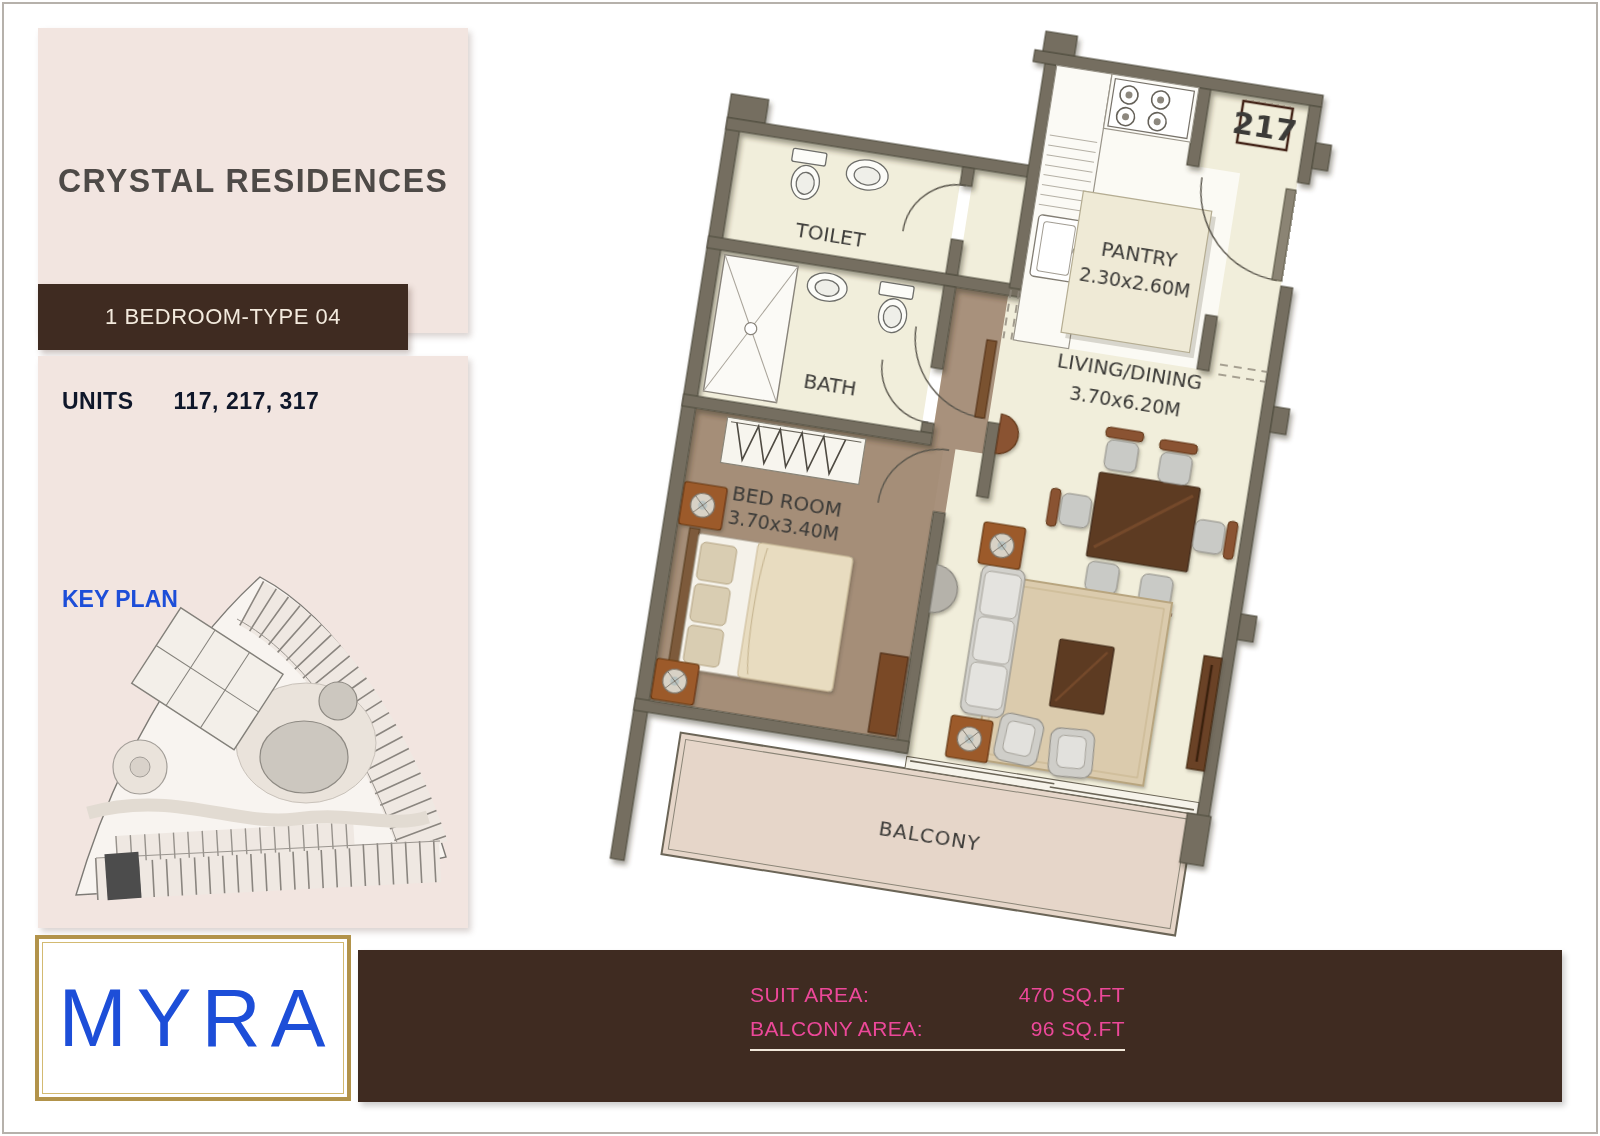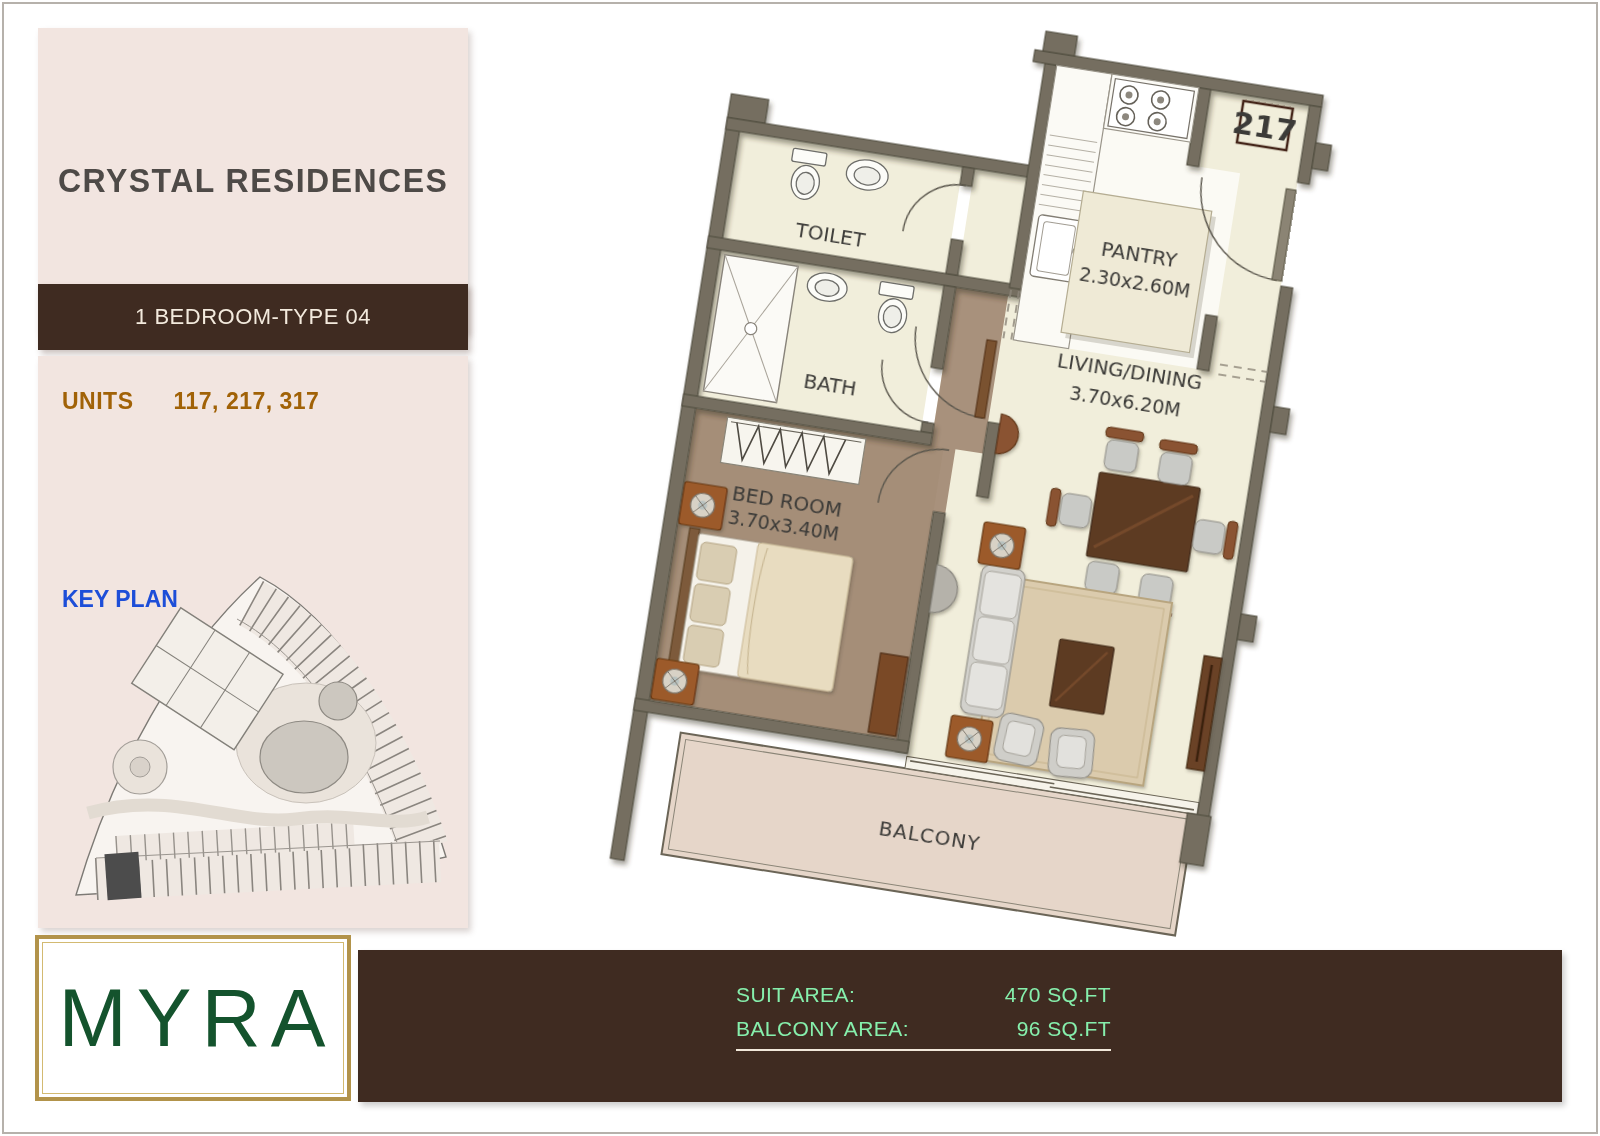--- a/index.html
+++ b/index.html
@@ -2,35 +2,35 @@
 <html><head>
 <meta charset="utf-8">
 <style>
   html,body{margin:0;padding:0;}
   body{width:1600px;height:1136px;position:relative;background:#ffffff;
        font-family:"Liberation Sans",sans-serif;overflow:hidden;}
   .page-frame{position:absolute;inset:2px;border:2px solid #b6b1ab;pointer-events:none;}
   .panel{position:absolute;background:#f2e5e0;box-shadow:3px 4px 6px rgba(90,60,50,.22);}
   #panel-title{left:38px;top:28px;width:430px;height:305px;display:flex;align-items:center;justify-content:center;}
   #panel-title .title{font-size:33px;font-weight:bold;letter-spacing:1.5px;color:#4e4a47;transform:scaleX(.97);}
-  #type-bar{position:absolute;left:38px;top:284px;width:430px;height:66px;background:#3f2b21;color:#f3eadd;
+  #type-bar{position:absolute;left:38px;top:284px;width:370px;height:66px;background:#3f2b21;color:#f3eadd;
             display:flex;align-items:center;justify-content:center;font-size:22px;letter-spacing:.5px;
             box-shadow:3px 4px 6px rgba(90,60,50,.3);}
   #panel-key{left:38px;top:356px;width:430px;height:572px;}
-  .units-row{position:absolute;left:24px;top:32px;font-size:23px;font-weight:bold;color:#a16207;letter-spacing:.5px;}
+  .units-row{position:absolute;left:24px;top:32px;font-size:23px;font-weight:bold;color:#0f172a;letter-spacing:.5px;}
   .units-row .units-value{margin-left:40px;}
   .keyplan-label{position:absolute;left:24px;top:230px;font-size:23px;font-weight:bold;color:#1d4ed8;}
   #keyplan-svg{position:absolute;left:16px;top:205px;width:402px;height:358px;}
   #myra{position:absolute;left:35px;top:935px;width:316px;height:166px;background:#ffffff;
         border:4px solid #b2934a;box-sizing:border-box;display:flex;align-items:center;justify-content:center;}
   #myra .inner-line{position:absolute;inset:3px;border:1px solid #d3ba71;pointer-events:none;}
-  #myra .logo-text{font-size:82px;letter-spacing:10px;color:#14532d;padding-left:8px;line-height:1;}
+  #myra .logo-text{font-size:82px;letter-spacing:10px;color:#1d4ed8;padding-left:8px;line-height:1;}
   #bottom-bar{position:absolute;left:358px;top:950px;width:1204px;height:152px;background:#3f2b21;
               box-shadow:3px 4px 6px rgba(0,0,0,.2);}
-  .area-table{position:absolute;left:378px;top:28px;width:375px;color:#86efac;font-size:21px;letter-spacing:.4px;}
+  .area-table{position:absolute;left:392px;top:28px;width:375px;color:#ec4899;font-size:21px;letter-spacing:.4px;}
   .area-row{display:flex;justify-content:space-between;padding:5px 0;}
   .area-row.underlined{border-bottom:2px solid #f2e8da;padding-bottom:8px;margin-bottom:4px;gap:20px;}
   .area-value{text-align:right;}
   #floorplan-svg{position:absolute;left:500px;top:0px;width:850px;height:945px;}
   svg text{font-family:"DejaVu Sans",sans-serif;fill:#3c3b38;}
   .room-label{font-size:20px;}
   .dims-label{font-size:19px;}
 </style>
 </head>
 <body>

